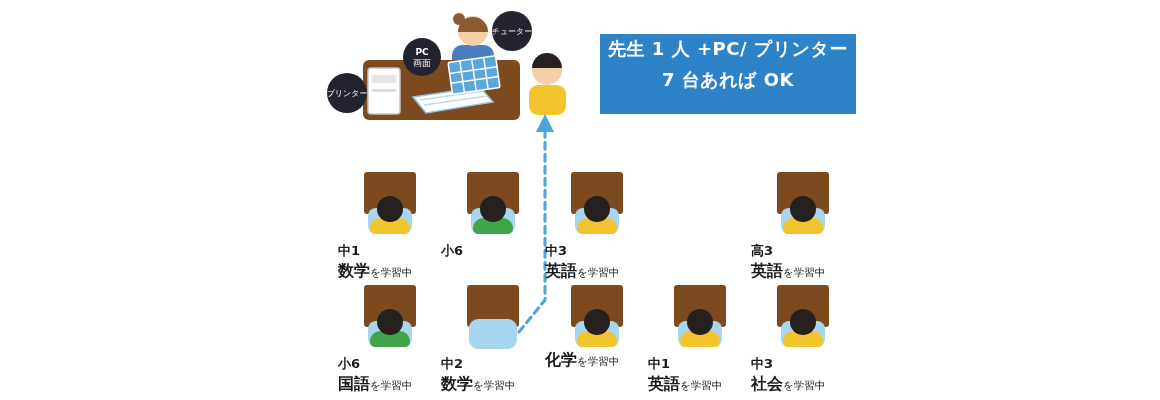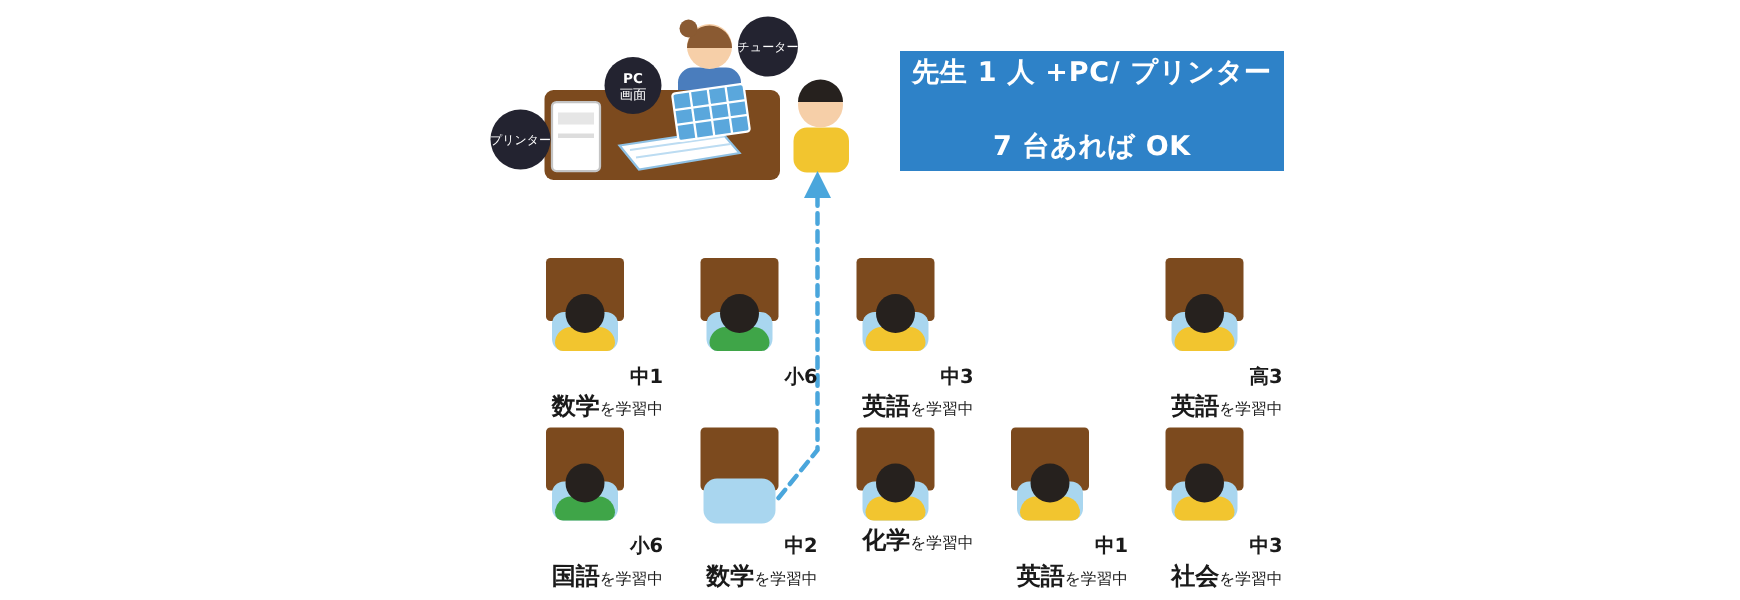--- a/index.html
+++ b/index.html
@@ -5,33 +5,33 @@
   html,body { margin:0; padding:0; background:#fff; }
   .canvas {
     position:relative; width:1160px; height:400px; background:#fff;
     overflow:hidden; font-family:"DejaVu Sans","Liberation Sans",sans-serif;
     color:#1a1a1a;
   }
 
   
   .info-box {
     position:absolute; left:600px; top:34px; width:256px; height:80px;
-    display:flex; flex-direction:column; align-items:center; justify-content:space-between;
+    display:flex; flex-direction:column; align-items:center; justify-content:flex-start;
     font-weight:bold; font-size:18px; line-height:1.7; letter-spacing:.5px;
     background:var(--info_box_bg); color:var(--info_box_text);
   }
 
   
   .tutor-illo { position:absolute; left:320px; top:5px; }
 
   
   .arrow { position:absolute; left:505px; top:110px; }
 
   
-  .student { position:absolute; width:104px; text-align:right; }
+  .student { position:absolute; width:104px; text-align:left; }
   .figure  { position:relative; width:56px; height:64px; margin:0 auto; }
   .desk  { position:absolute; left:2px;  top:0;    width:52px; height:42px; background:var(--desk_brown); border-radius:3px; z-index:1; }
   .chair { position:absolute; left:6px;  top:36px; width:44px; height:26px; background:var(--chair_blue); border-radius:8px;  z-index:2; }
   .body  { position:absolute; left:8px;  top:46px; width:40px; height:16px; border-radius:12px 12px 6px 6px; z-index:3; }
   .head  { position:absolute; left:15px; top:24px; width:26px; height:26px; border-radius:50%; background:var(--hair_black); z-index:4; }
   .student.empty .chair { top:34px; left:4px; width:48px; height:30px; border-radius:9px; }
   .grade { margin-top:6px; font-weight:bold; font-size:13px; }
   .study { margin-top:1px; font-size:10.5px; }
   .study .subject { font-weight:bold; font-size:16px; }
   svg text { font-family:"DejaVu Sans","Liberation Sans",sans-serif; }

